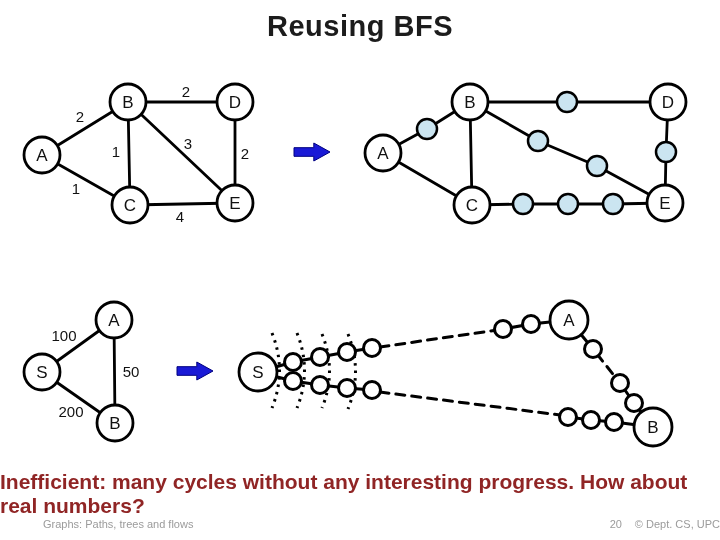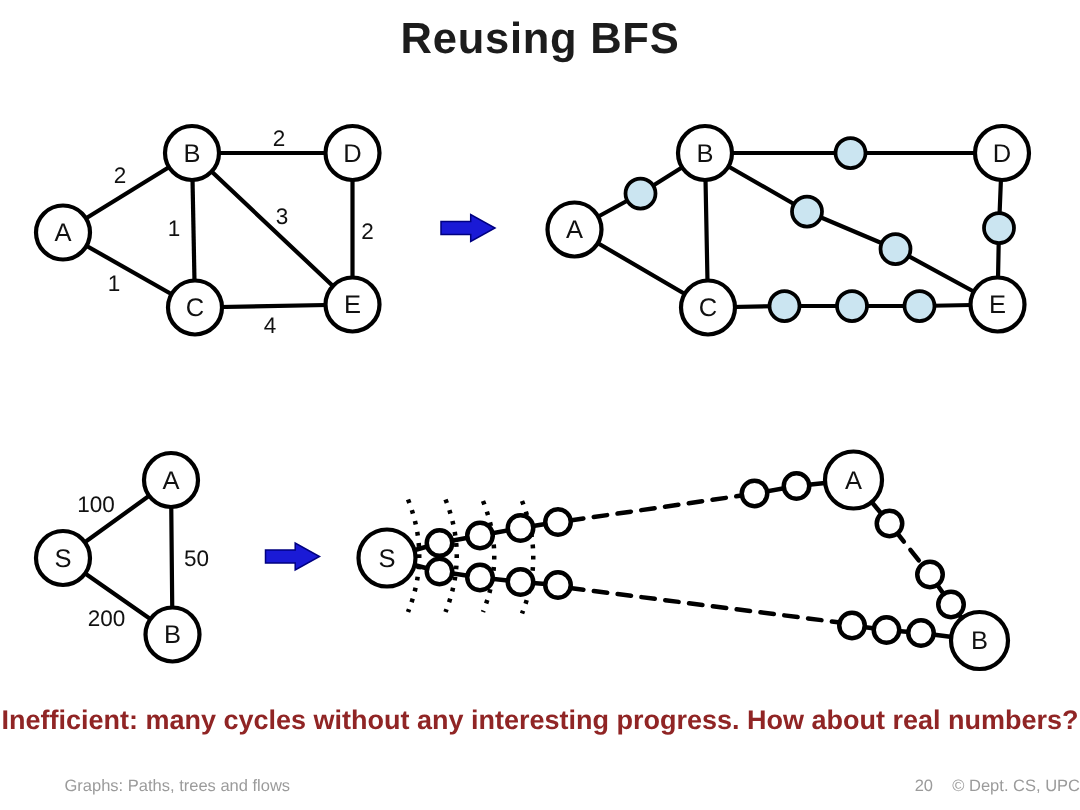--- a/index.html
+++ b/index.html
@@ -6,22 +6,22 @@
   body{
     width:720px;height:540px;position:relative;background:#ffffff;
     font-family:"Liberation Sans",sans-serif;overflow:hidden;
   }
   .title{
     position:absolute;top:10px;left:0;width:720px;text-align:center;
     font-size:29px;font-weight:600;color:#1c1c1c;letter-spacing:0.5px;
   }
   #scene{position:absolute;left:0;top:0;}
   .caption{
-    position:absolute;top:470px;left:0;width:720px;text-align:center;
-    font-size:18px;font-weight:700;color:#902525;
+    position:absolute;top:470px;left:0;width:720px;text-align:left;
+    font-size:21px;font-weight:700;color:#902525;
   }
   .footer{
     position:absolute;top:518px;left:0;width:640px;height:16px;
     font-size:11px;color:#9b9b9b;
   }
   .footer .f-left{position:absolute;left:43px;}
   .footer .f-center{position:absolute;left:0;width:720px;text-align:right;}
   .footer .f-right{position:absolute;right:18px;}
 </style>
 </head>

